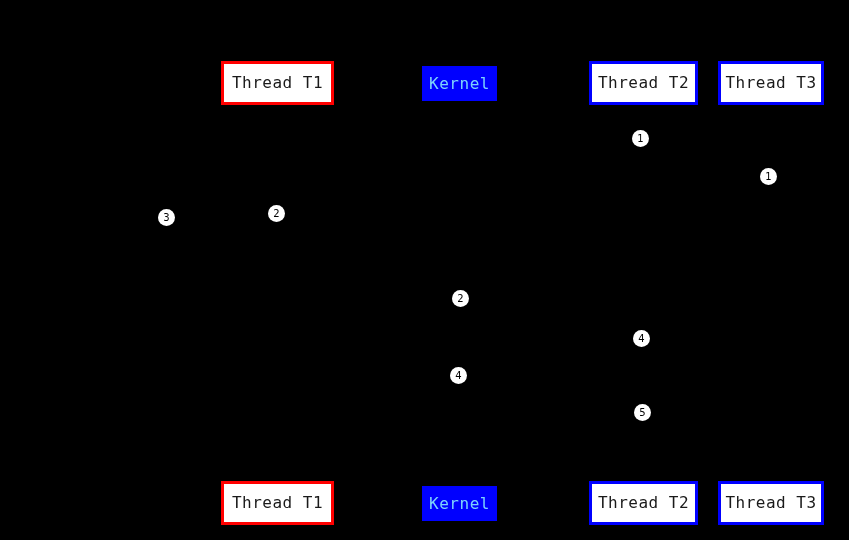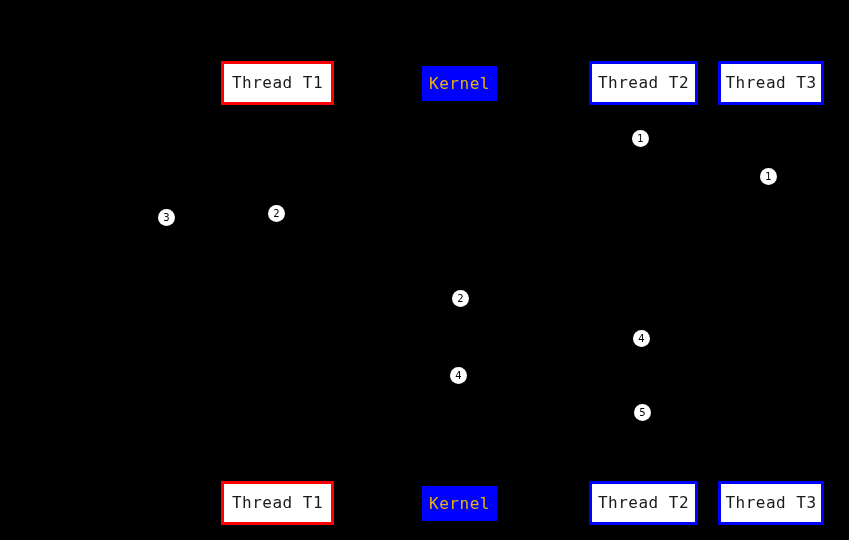--- a/index.html
+++ b/index.html
@@ -31,21 +31,21 @@
     white-space: nowrap;
     line-height: 1;
   }
   .participant.outlined {
     background: #FFFFFF;
     color: #1a1a1a;
     border-style: solid;
     border-width: 3px;
   }
   .participant.filled {
-    color: #eab308;
+    color: #7dd3fc;
     border: none;
   }
 
   
   .lifeline {
     position: absolute;
     width: 1px;
     background: #000000;
   }
 

